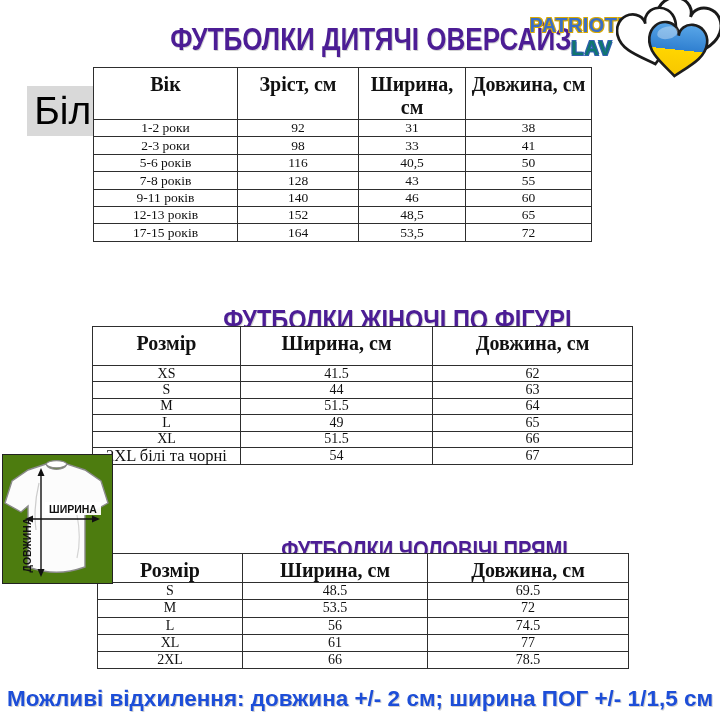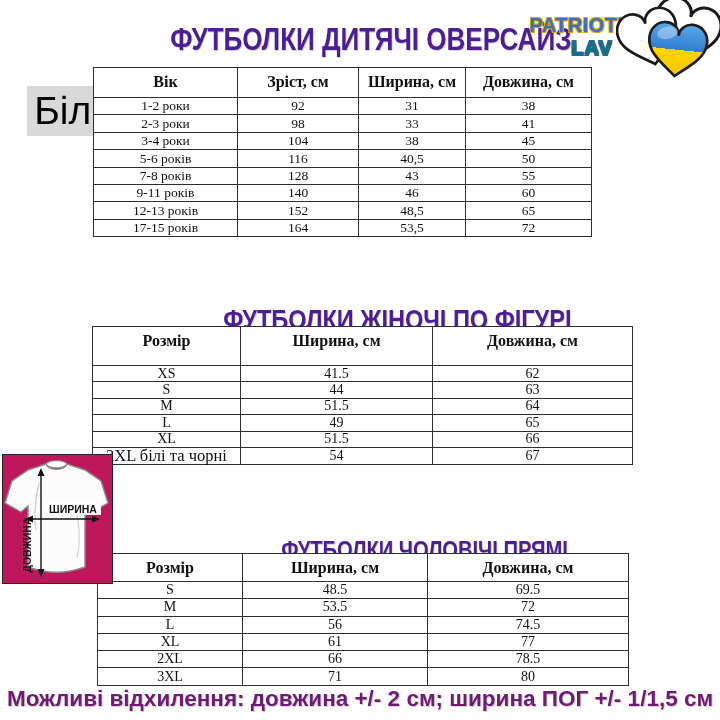--- a/index.html
+++ b/index.html
@@ -27,21 +27,21 @@
 
   
   table.size-table{
     position:absolute;border-collapse:collapse;table-layout:fixed;background:#fff;
   }
   table.size-table th, table.size-table td{
     border:1px solid #2e2e2e;text-align:center;overflow:visible;
     font-family:"Liberation Serif", serif;padding:0;
   }
   table.size-table th{
-    font-weight:bold;vertical-align:top;padding-top:5px;font-size:16px;
+    font-weight:bold;vertical-align:top;padding-top:5px;font-size:20px;
   }
   table.size-table td{white-space:nowrap;}
 
   .t-kids{left:93px;top:67px;width:498px;}
   .t-kids th{height:24px;}
   .t-kids td{height:16.4px;font-size:13.5px;line-height:1;}
 
   .t-women{left:92px;top:326px;width:540px;}
   .t-women th{height:33px;}
   .t-women td{height:15.4px;font-size:14px;line-height:1;}
@@ -64,28 +64,28 @@
     position:absolute;left:8px;top:37px;width:128px;text-align:center;
     font-family:"Liberation Sans", sans-serif;font-weight:bold;font-size:20px;
     letter-spacing:1px;color:#0f766e;
     text-shadow:-1px -1px 0 #2f5fae,1px -1px 0 #2f5fae,-1px 1px 0 #2f5fae,1px 1px 0 #2f5fae;
   }
   .logo-hearts{position:absolute;left:96px;top:0;}
 
   
   .diagram{
     position:absolute;left:2px;top:454px;width:111px;height:130px;
-    background:#be185d;border:1.5px solid #222;z-index:5;box-sizing:border-box;
+    background:#4d7c0f;border:1.5px solid #222;z-index:5;box-sizing:border-box;
   }
 
   
   .footer{
     position:absolute;left:0;top:686px;width:720px;text-align:center;
     font-family:"Liberation Sans", sans-serif;font-weight:bold;font-size:22.5px;
-    color:#701a75;white-space:nowrap;
+    color:#1d4ed8;white-space:nowrap;
     text-shadow:1px 1px 0 rgba(120,120,120,0.35);
   }
 </style>
 </head>
 <body>
 
 <div class="sec-title title-kids">
   <span class="inner">ФУТБОЛКИ ДИТЯЧІ ОВЕРСАЙЗ</span>
 </div>
 
@@ -141,26 +141,20 @@
         <td>31</td>
         <td>38</td>
       </tr>
       <tr>
         <td>2-3 роки</td>
         <td>98</td>
         <td>33</td>
         <td>41</td>
       </tr>
       <tr>
-        <td>3-4 роки</td>
-        <td>104</td>
-        <td>38</td>
-        <td>45</td>
-      </tr>
-      <tr>
         <td>5-6 років</td>
         <td>116</td>
         <td>40,5</td>
         <td>50</td>
       </tr>
       <tr>
         <td>7-8 років</td>
         <td>128</td>
         <td>43</td>
         <td>55</td>
@@ -273,25 +267,20 @@
       <tr>
         <td>XL</td>
         <td>61</td>
         <td>77</td>
       </tr>
       <tr>
         <td>2XL</td>
         <td>66</td>
         <td>78.5</td>
       </tr>
-      <tr>
-        <td>3XL</td>
-        <td>71</td>
-        <td>80</td>
-      </tr>
     </tbody>
   </table>
 
 <div class="diagram">
   <svg width="108" height="127" viewBox="0 0 108 127">
 
     <path d="M43,9 L25,15 L9,26 L2,48 L18,57 L25,51 L25,112 C45,119 62,119 82,112 L82,51 L89,57 L105,48 L98,26 L82,15 L64,9 C61,16 46,16 43,9 Z" fill="#fcfcfc" stroke="#8a8a8a" stroke-width="1.4"></path>
     <path d="M43,9 C46,14 61,14 64,9 C61,4.5 46,4.5 43,9 Z" fill="#ffffff" stroke="#8a8a8a" stroke-width="1.2"></path>
     <path d="M36,28 C32,45 31,60 33,75" fill="none" stroke="#cccccc" stroke-width="1.2"></path>
     <path d="M74,60 C77,75 77,90 74,103" fill="none" stroke="#d4d4d4" stroke-width="1.2"></path>

